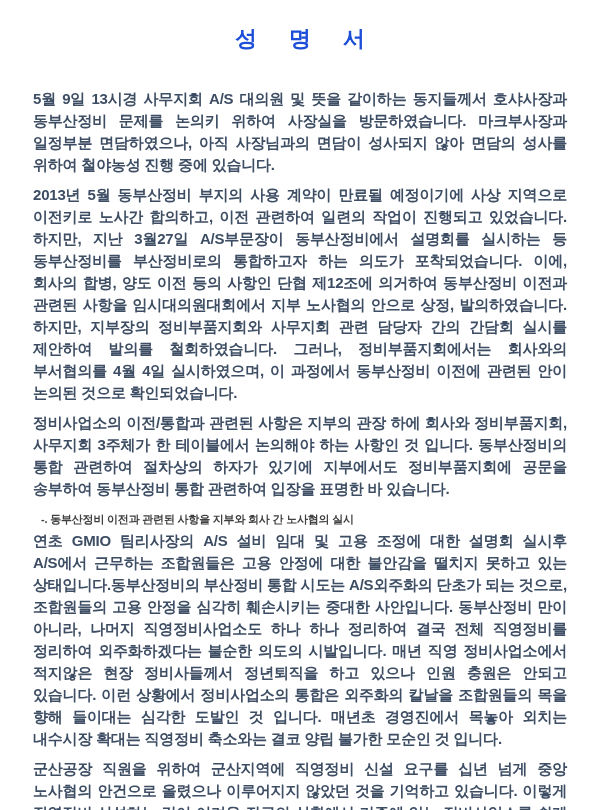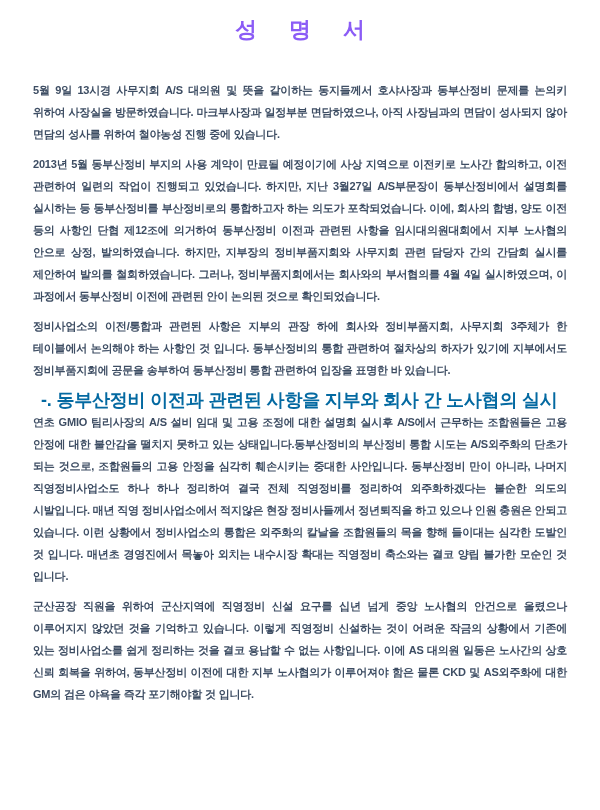--- a/index.html
+++ b/index.html
@@ -11,50 +11,50 @@
     position: relative;
     width: 600px;
     height: 810px;
     box-sizing: border-box;
     background: #ffffff;
     padding: 14px 33px 0 33px;
     overflow: hidden;
     font-family: "Liberation Sans", "DejaVu Sans", sans-serif;
   }
   .doc-title {
-    margin: 1px 0 0 0;
+    margin: 10px 0 0 0;
     text-align: center;
     font-size: 22px;
     font-weight: 700;
-    color: #8b5cf6;
+    color: #1d4ed8;
     letter-spacing: 13px;
     text-indent: 13px; 
   }
   .body-text {
     margin: 0 0 8px 0;
-    font-size: 11px;
+    font-size: 15px;
     line-height: 22px;
     font-weight: 600;
     color: #3d4d63;
     text-align: justify;
     word-break: keep-all;
     letter-spacing: -0.2px;
   }
   .first-para {
     margin-top: 34px;
   }
   .request-intro {
     margin-bottom: 0;
   }
   .demand-line {
     margin: 0 0 0 8px;
-    font-size: 18px;
+    font-size: 11px;
     line-height: 22px;
     font-weight: 700;
-    color: #0369a1;
+    color: #404040;
     word-break: keep-all;
     letter-spacing: -0.2px;
   }
 </style>
 </head>
 <body>
 
 <div class="page">
 
   <h1 class="doc-title">성 명 서</h1>

